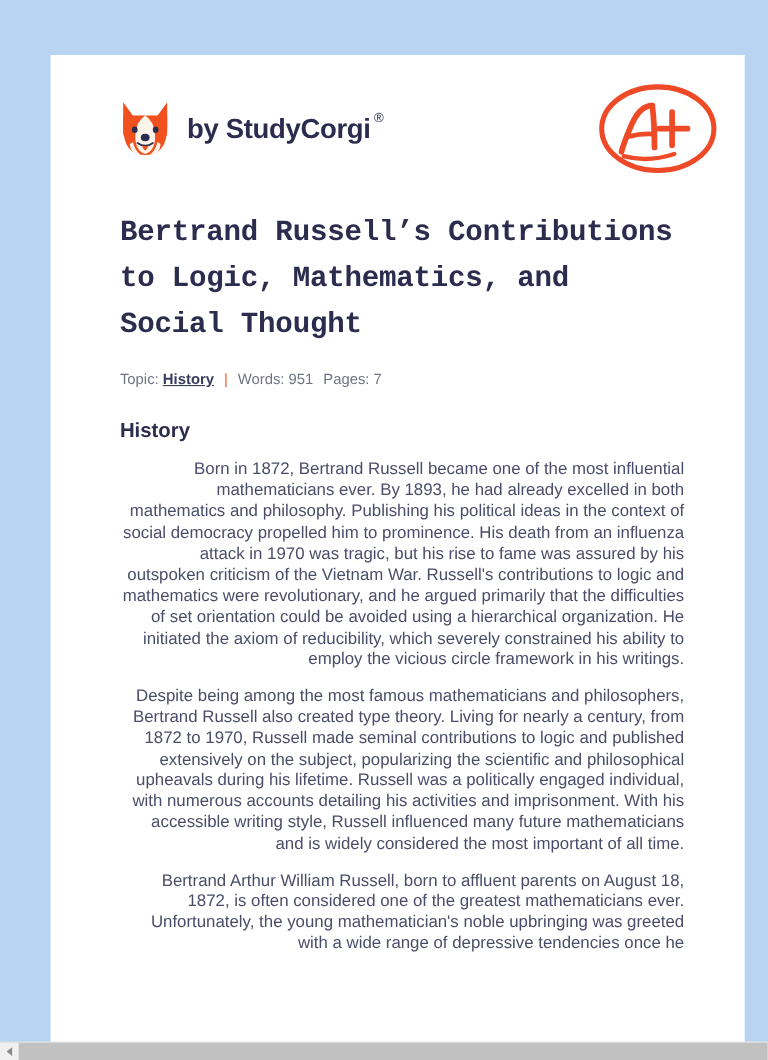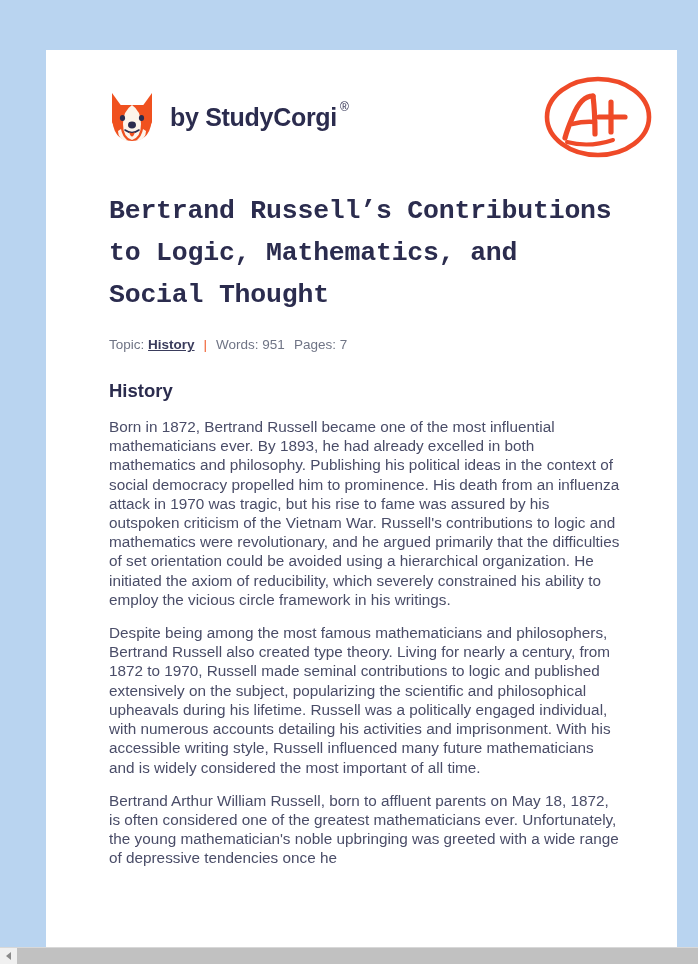--- a/index.html
+++ b/index.html
@@ -124,21 +124,21 @@
     color: #2b2c4e;
     margin: 27px 0 0 0;
     line-height: 1.3;
   }
 
   p.section-body {
     font-size: 15.3px;
     line-height: 19.2px;
     color: #4a4d68;
     margin: 14px 0 0 0;
-    text-align: left;
+    text-align: right;
   }
 
   
   .hscrollbar {
     position: absolute;
     left: 0;
     bottom: 0;
     width: 698px;
     height: 17px;
     background: #f0f0f0;
@@ -232,21 +232,21 @@
 
       <div class="meta-line">
         <span class="meta-topic-label">Topic:</span><span>&nbsp;</span><span class="meta-topic-value">History</span><span class="meta-sep">|</span><span class="meta-words">Words: 951</span><span class="meta-pages">Pages: 7</span>
       </div>
 
       <h2 class="section-heading">History</h2>
       <p class="section-body">Born in 1872, Bertrand Russell became one of the most influential mathematicians ever. By 1893, he had already excelled in both mathematics and philosophy. Publishing his political ideas in the context of social democracy propelled him to prominence. His death from an influenza attack in 1970 was tragic, but his rise to fame was assured by his outspoken criticism of the Vietnam War. Russell's contributions to logic and mathematics were revolutionary, and he argued primarily that the difficulties of set orientation could be avoided using a hierarchical organization. He initiated the axiom of reducibility, which severely constrained his ability to employ the vicious circle framework in his writings.</p>
 
       <p class="section-body">Despite being among the most famous mathematicians and philosophers, Bertrand Russell also created type theory. Living for nearly a century, from 1872 to 1970, Russell made seminal contributions to logic and published extensively on the subject, popularizing the scientific and philosophical upheavals during his lifetime. Russell was a politically engaged individual, with numerous accounts detailing his activities and imprisonment. With his accessible writing style, Russell influenced many future mathematicians and is widely considered the most important of all time.</p>
 
-      <p class="section-body">Bertrand Arthur William Russell, born to affluent parents on May 18, 1872, is often considered one of the greatest mathematicians ever. Unfortunately, the young mathematician's noble upbringing was greeted with a wide range of depressive tendencies once he</p>
+      <p class="section-body">Bertrand Arthur William Russell, born to affluent parents on August 18, 1872, is often considered one of the greatest mathematicians ever. Unfortunately, the young mathematician's noble upbringing was greeted with a wide range of depressive tendencies once he</p>
 
     </div>
   </div>
 
   <div class="hscrollbar">
     <div class="hscroll-btn">
       <span class="hscroll-arrow"></span>
     </div>
     <div class="hscroll-track">
       <div class="hscroll-thumb"></div>

